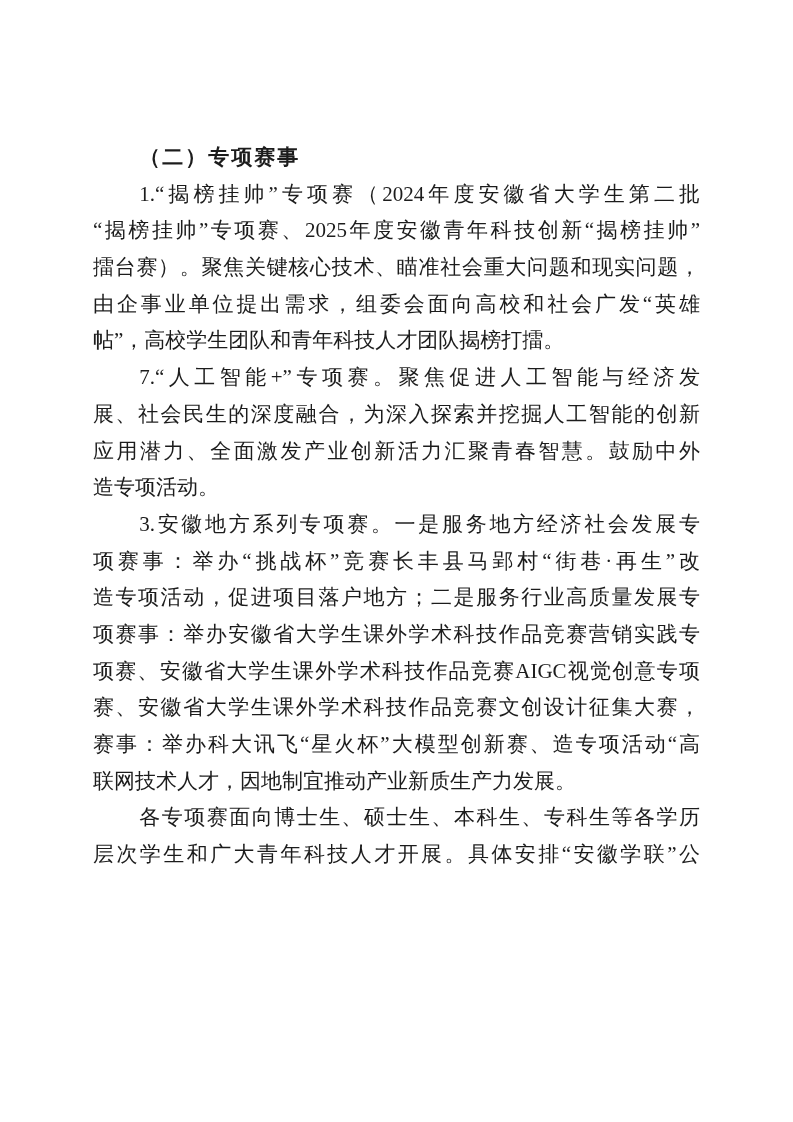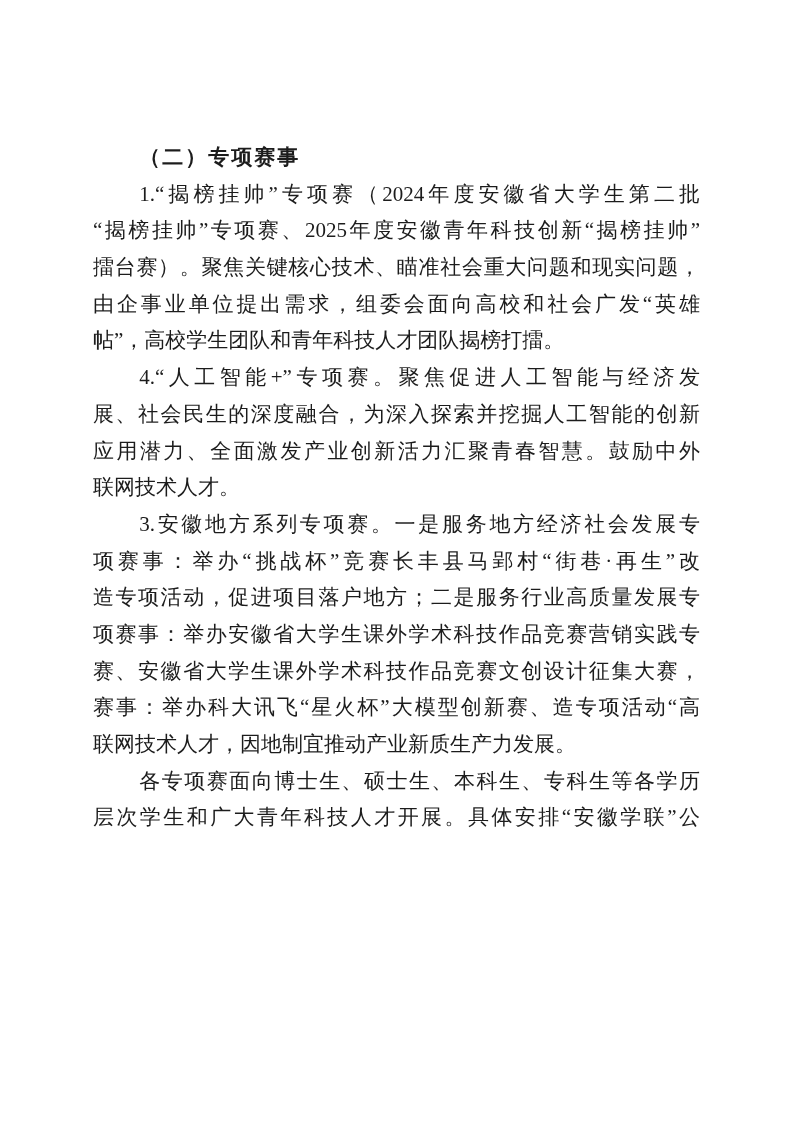--- a/index.html
+++ b/index.html
@@ -49,29 +49,30 @@
   <div class="textblock">
 
     <div class="line indent heading">（二）专项赛事</div>
 
     <div class="line just indent">1.“揭榜挂帅”专项赛（2024年度安徽省大学生第二批</div>
     <div class="line just">“揭榜挂帅”专项赛、2025年度安徽青年科技创新“揭榜挂帅”</div>
     <div class="line just">擂台赛）。聚焦关键核心技术、瞄准社会重大问题和现实问题，</div>
     <div class="line just">由企事业单位提出需求，组委会面向高校和社会广发“英雄</div>
     <div class="line">帖”，高校学生团队和青年科技人才团队揭榜打擂。</div>
 
-    <div class="line just indent">4.“人工智能+”专项赛。聚焦促进人工智能与经济发</div>
+    <div class="line just indent">7.“人工智能+”专项赛。聚焦促进人工智能与经济发</div>
     <div class="line just">展、社会民生的深度融合，为深入探索并挖掘人工智能的创新</div>
     <div class="line just">应用潜力、全面激发产业创新活力汇聚青春智慧。鼓励中外</div>
-    <div class="line">联网技术人才。</div>
+    <div class="line">造专项活动。</div>
 
     <div class="line just indent">3.安徽地方系列专项赛。一是服务地方经济社会发展专</div>
     <div class="line just">项赛事：举办“挑战杯”竞赛长丰县马郢村“街巷·再生”改</div>
     <div class="line just">造专项活动，促进项目落户地方；二是服务行业高质量发展专</div>
     <div class="line just">项赛事：举办安徽省大学生课外学术科技作品竞赛营销实践专</div>
+    <div class="line just">项赛、安徽省大学生课外学术科技作品竞赛AIGC视觉创意专项</div>
     <div class="line just">赛、安徽省大学生课外学术科技作品竞赛文创设计征集大赛，</div>
     <div class="line just">赛事：举办科大讯飞“星火杯”大模型创新赛、造专项活动“高</div>
     <div class="line">联网技术人才，因地制宜推动产业新质生产力发展。</div>
 
     <div class="line just indent">各专项赛面向博士生、硕士生、本科生、专科生等各学历</div>
     <div class="line just">层次学生和广大青年科技人才开展。具体安排“安徽学联”公</div>
 
   </div>
 </div>
 

